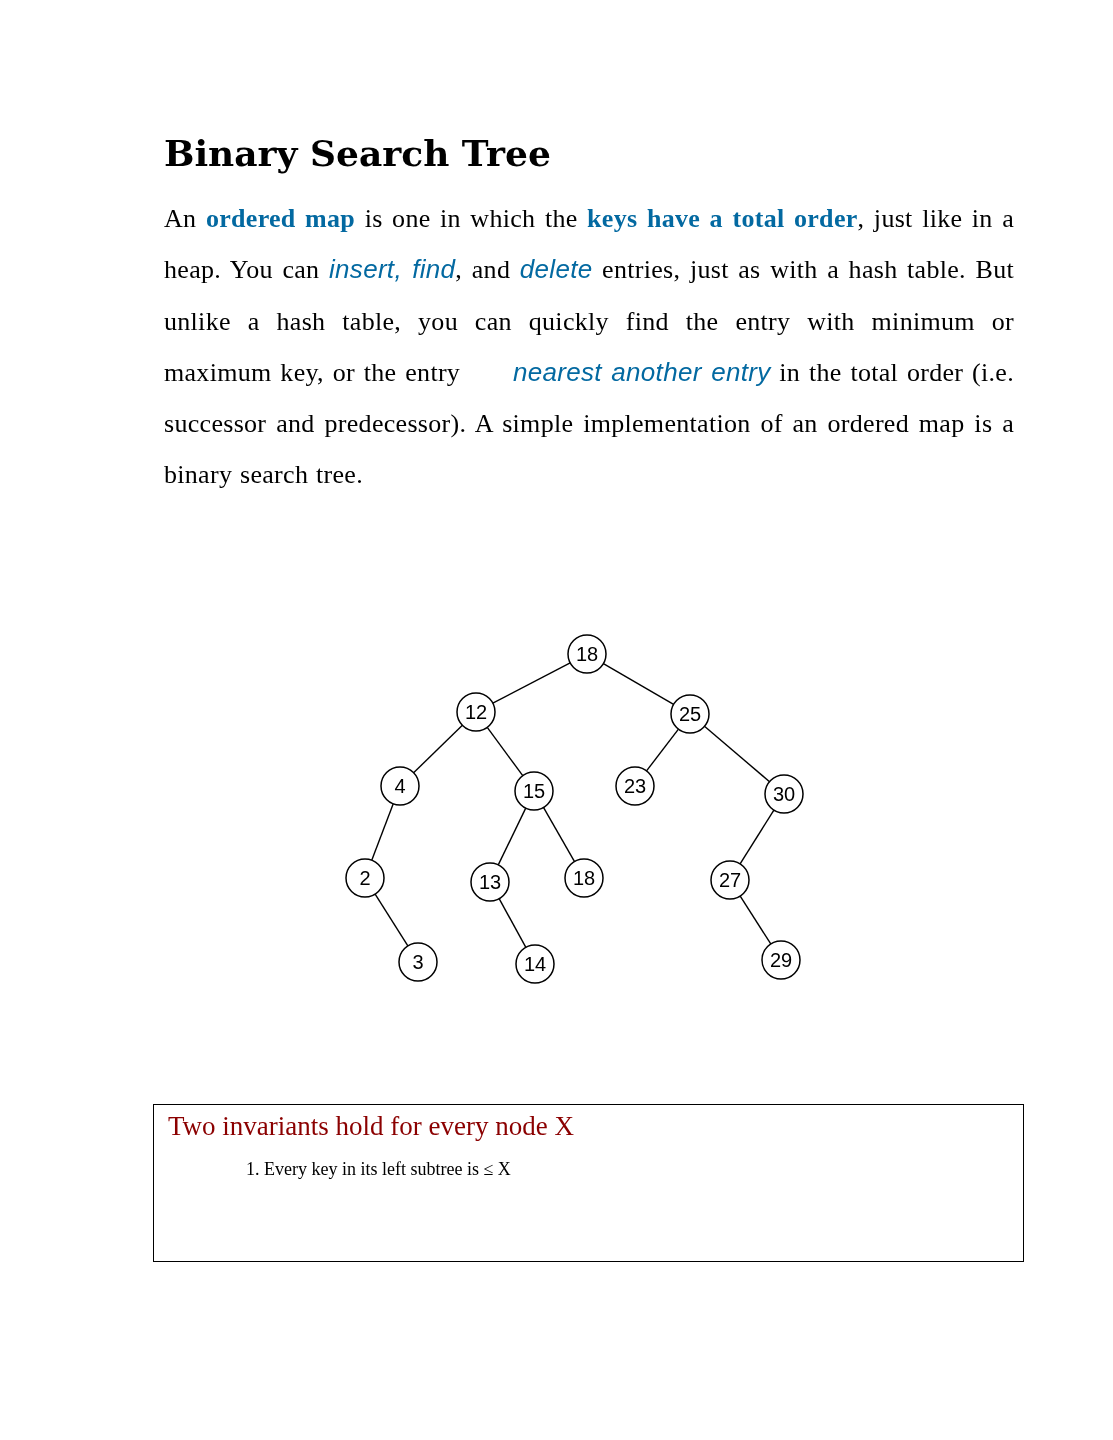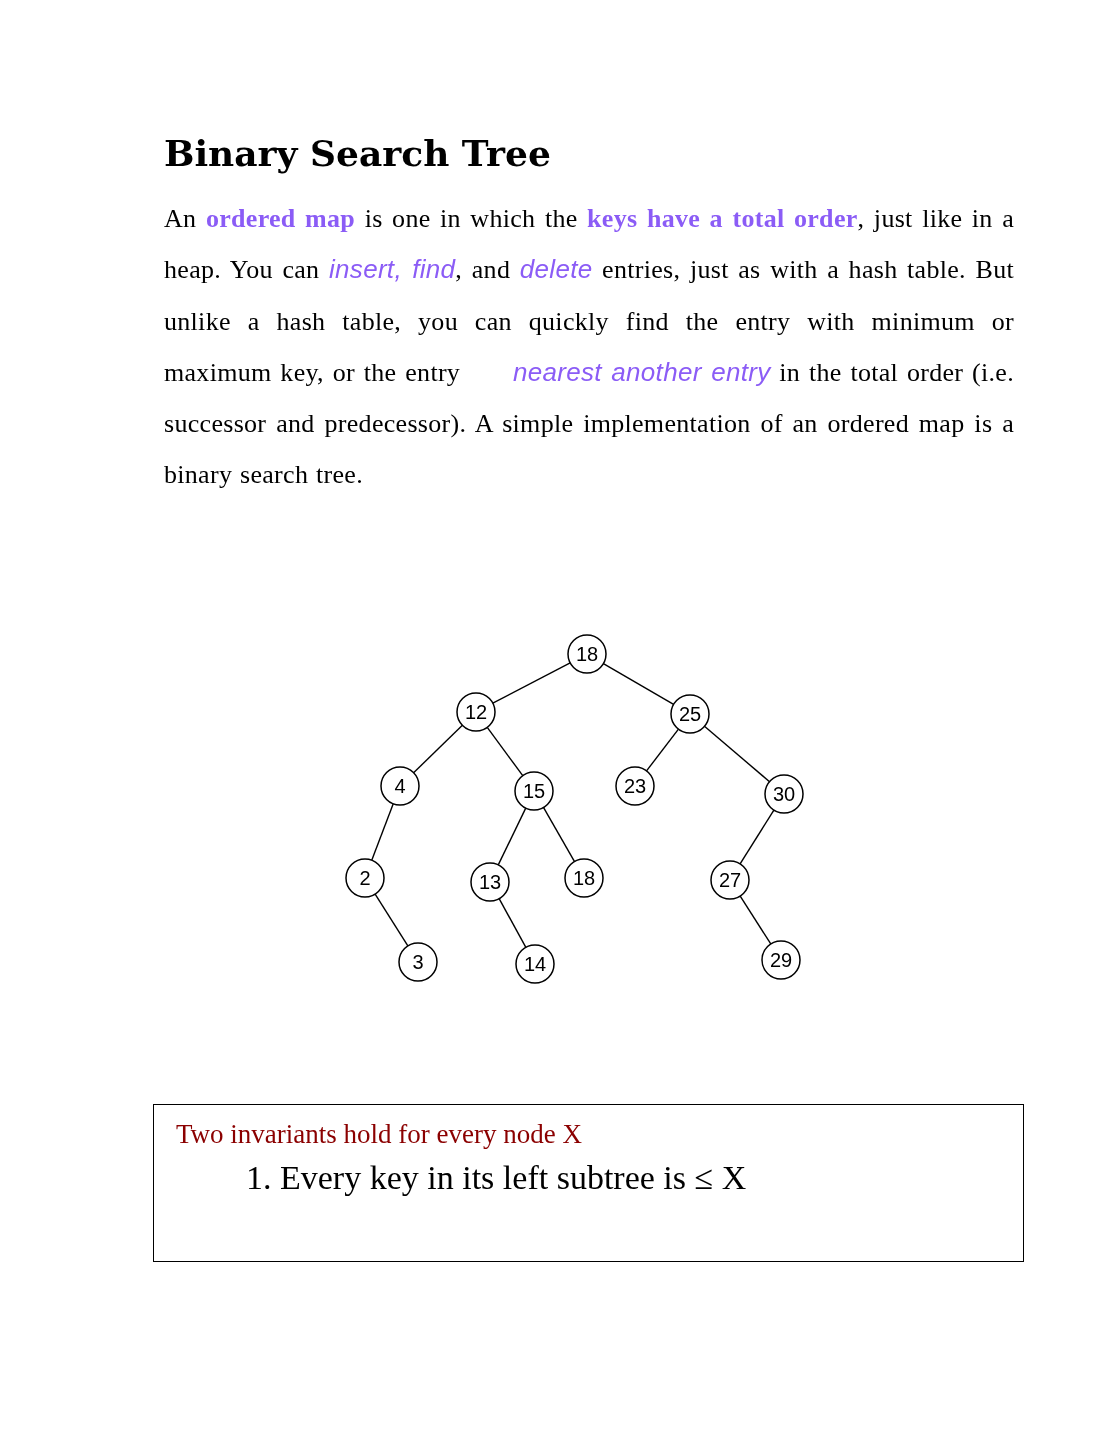--- a/index.html
+++ b/index.html
@@ -3,33 +3,33 @@
 <meta charset="utf-8">
 <style>
   html, body { margin: 0; padding: 0; background: #ffffff; }
   body { width: 1113px; height: 1440px; position: relative; overflow: hidden;
          font-family: "DejaVu Serif", "Liberation Serif", serif; color: #000; }
   .page-title { position: absolute; left: 164px; top: 132px; margin: 0;
          font-family: "DejaVu Serif", serif; font-weight: bold; font-size: 36px; letter-spacing: 0px; }
   .para { position: absolute; left: 164px; top: 193px; width: 850px; margin: 0;
           font-family: "Liberation Serif", "DejaVu Serif", serif; font-size: 26px;
           line-height: 51.3px; text-align: justify; letter-spacing: 0.3px; word-spacing: 1px; }
-  .blue { color: #8b5cf6; }
+  .blue { color: #0369a1; }
   .bold { font-weight: bold; }
   .italic { font-style: italic; margin-left: 44px; }
   .sans { font-family: "Liberation Sans", sans-serif; font-style: italic; }
   .tree { position: absolute; left: 328px; top: 620px; width: 500px; height: 380px; }
   .tree svg { width: 500px; height: 380px; }
   .node-label { font-family: "Liberation Sans", sans-serif; font-size: 20px; }
   .box { position: absolute; left: 153px; top: 1104px; width: 871px; height: 158px;
          border: 1.5px solid #000; box-sizing: border-box; }
-  .box-title { position: absolute; left: 10px; top: 2px; margin: 12px; color: #8b0000;
+  .box-title { position: absolute; left: 10px; top: 2px; margin: 4px; color: #8b0000;
          font-family: "Liberation Serif", serif; font-size: 27px; }
   .box-item { position: absolute; left: 92px; margin: 0;
-         font-family: "Liberation Serif", serif; font-size: 34px; text-align: center; }
+         font-family: "Liberation Serif", serif; font-size: 18px; text-align: center; }
   .box-item.i1 { top: 54px; }
   .box-item.i2 { top: 105px; }
 </style>
 </head>
 <body>
 
 <h1 class="page-title">Binary Search Tree</h1>
 
 <p class="para"><span>An </span><span class="blue bold">ordered map</span><span> is one in which the </span><span class="blue bold">keys have a total order</span><span>, just like in a heap.  You can </span><span class="blue sans">insert, find</span><span>, and </span><span class="blue sans">delete</span><span> entries, just as with a hash table.  But unlike a hash table, you can quickly find the entry with minimum or maximum key, or the entry </span><span class="blue italic sans">nearest another entry</span><span> in the total order (i.e. successor and predecessor). A simple implementation of an ordered map is a binary search tree.</span></p>
 

